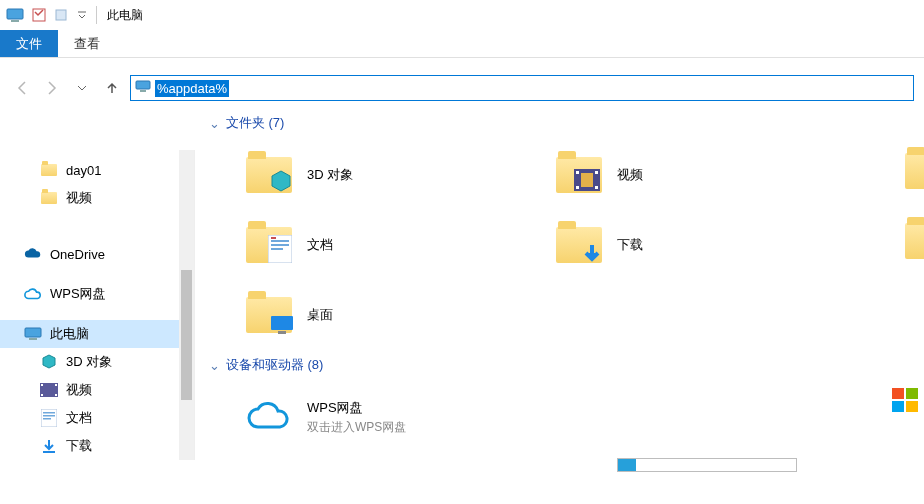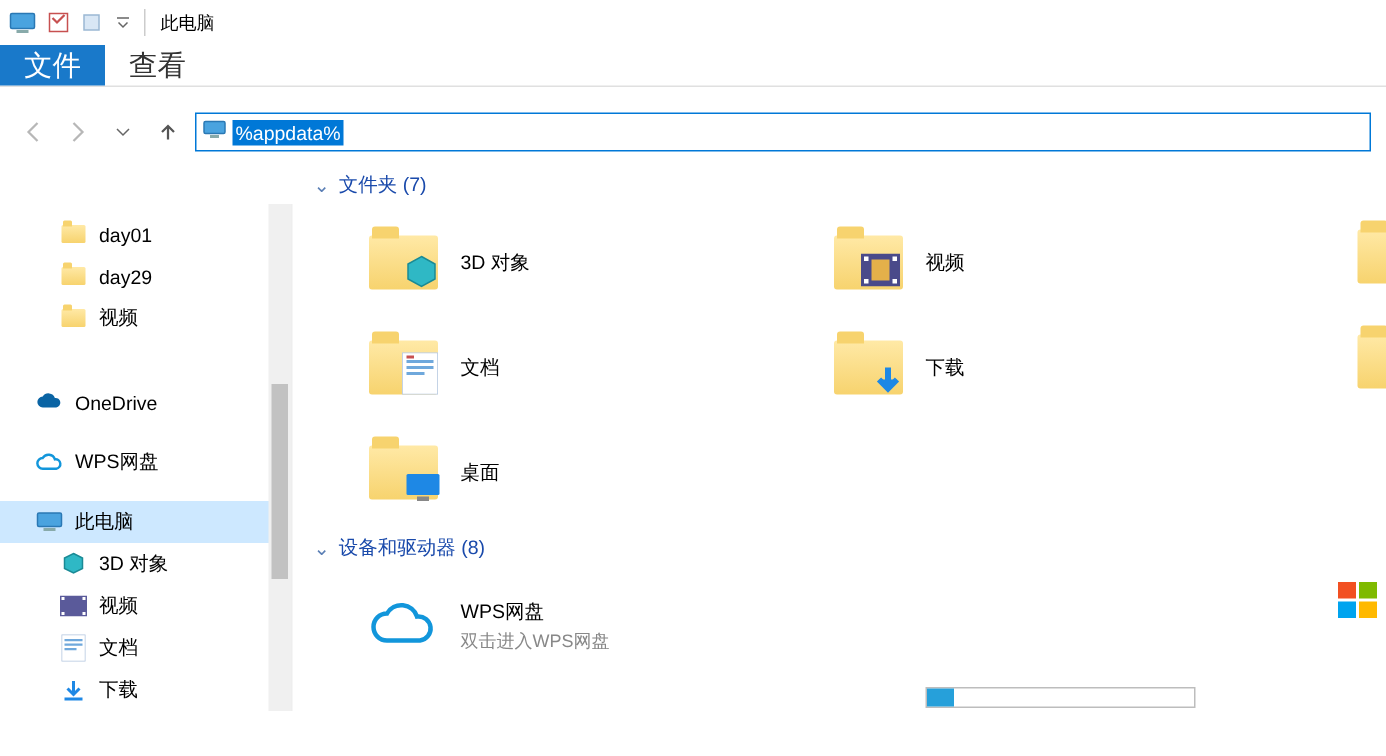--- a/index.html
+++ b/index.html
@@ -6,21 +6,21 @@
 body { width: 924px; height: 504px; overflow: hidden; background: #fff; font-size: 12px; color: #000; }
 
 
 .titlebar { height: 30px; display: flex; align-items: center; padding: 0 4px; background: #fff; }
 .titlebar .qat-icon { width: 22px; height: 22px; display: flex; align-items: center; justify-content: center; margin-right: 2px; }
 .titlebar .sep { width: 1px; height: 18px; background: #ccc; margin: 0 6px; }
 .titlebar .title { margin-left: 4px; font-size: 12px; }
 
 
 .ribbon { height: 28px; display: flex; align-items: stretch; border-bottom: 1px solid #e0e0e0; }
-.ribbon .tab { padding: 0 16px; display: flex; align-items: center; font-size: 19px; cursor: default; }
+.ribbon .tab { padding: 0 16px; display: flex; align-items: center; font-size: 13px; cursor: default; }
 .ribbon .tab.file { background: #1979ca; color: #fff; }
 .ribbon .tab:not(.file) { color: #333; }
 
 
 .navrow { height: 36px; margin-top: 12px; display: flex; align-items: center; padding: 0 10px; gap: 6px; }
 .navrow .navbtn { width: 24px; height: 24px; display: flex; align-items: center; justify-content: center; color: #888; }
 .navrow .navbtn.disabled { opacity: .6; }
 .address { flex: 1; height: 26px; border: 1px solid #0078d7; display: flex; align-items: center; padding: 0 4px; }
 .address .pc-icon { width: 16px; height: 16px; margin-right: 4px; }
 .address .path { background: #0078d7; color: #fff; padding: 1px 2px; font-size: 13px; }
@@ -134,26 +134,20 @@
         <div class="side-item">
           <span class="ico">
             <div class="folder-small"></div>
           </span>
           <span>day01</span>
         </div>
         <div class="side-item">
           <span class="ico">
             <div class="folder-small"></div>
           </span>
-          <span>day29</span>
-        </div>
-        <div class="side-item">
-          <span class="ico">
-            <div class="folder-small"></div>
-          </span>
           <span>视频</span>
         </div>
         <div class="side-item level1" style="margin-top: 28px;">
           <span class="ico">
             <svg width="20" height="14" viewBox="0 0 20 14">
               <path d="M5 11a4 4 0 010-8 5 5 0 019 1 3.5 3.5 0 011 7H5z" fill="#0a64a4"></path>
             </svg>
           </span>
           <span>OneDrive</span>
         </div>

